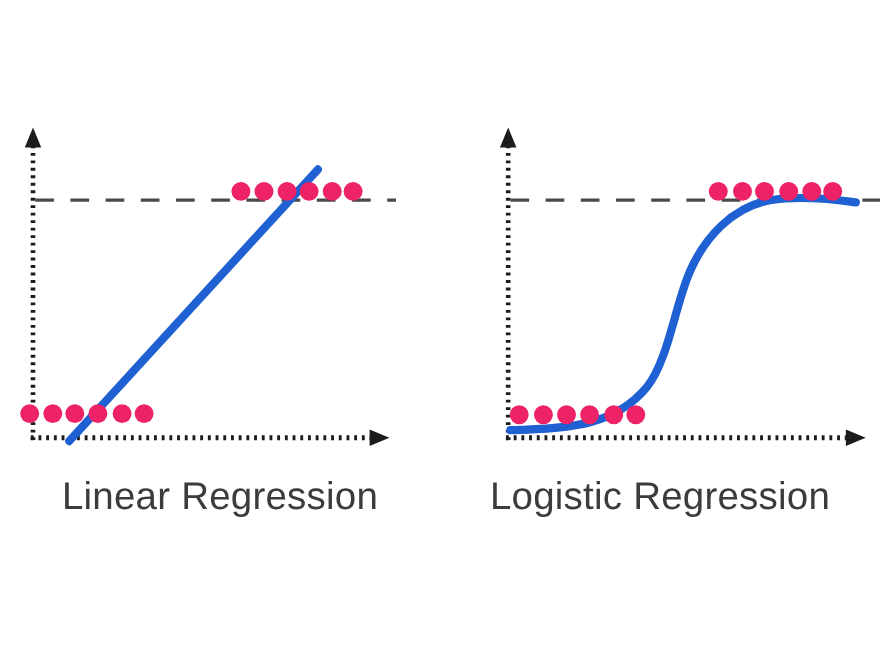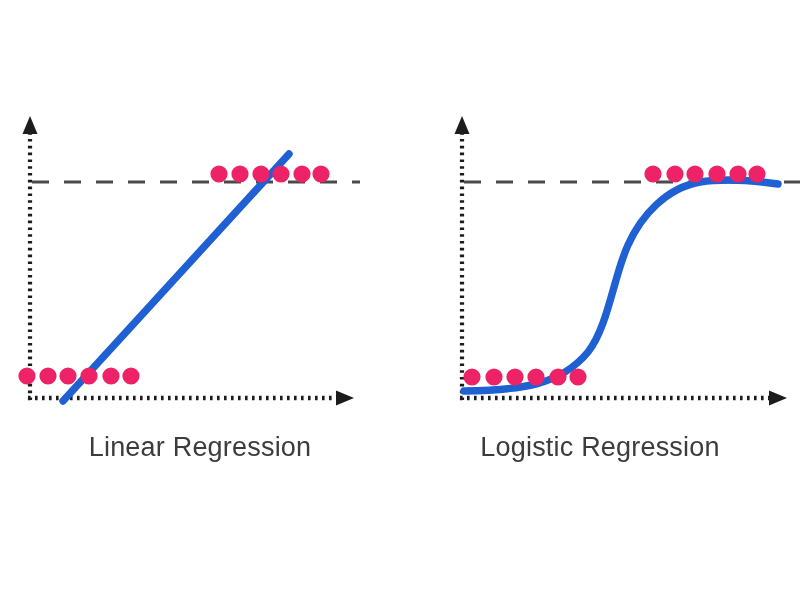--- a/index.html
+++ b/index.html
@@ -34,21 +34,21 @@
     left: 0;
     top: 0;
     display: block;
   }
   .caption {
     position: absolute;
     left: 0;
     width: 100%;
     top: 432px;
     text-align: center;
-    font-size: 27px;
+    font-size: 35px;
     font-weight: 400;
     letter-spacing: 0.2px;
     color: #3c3c3c;
     font-family: "Liberation Sans", sans-serif;
     white-space: nowrap;
   }
   #caption-linear { padding-right: 38px; }
   #caption-logistic { padding-right: 22px; }
 </style>
 </head>

